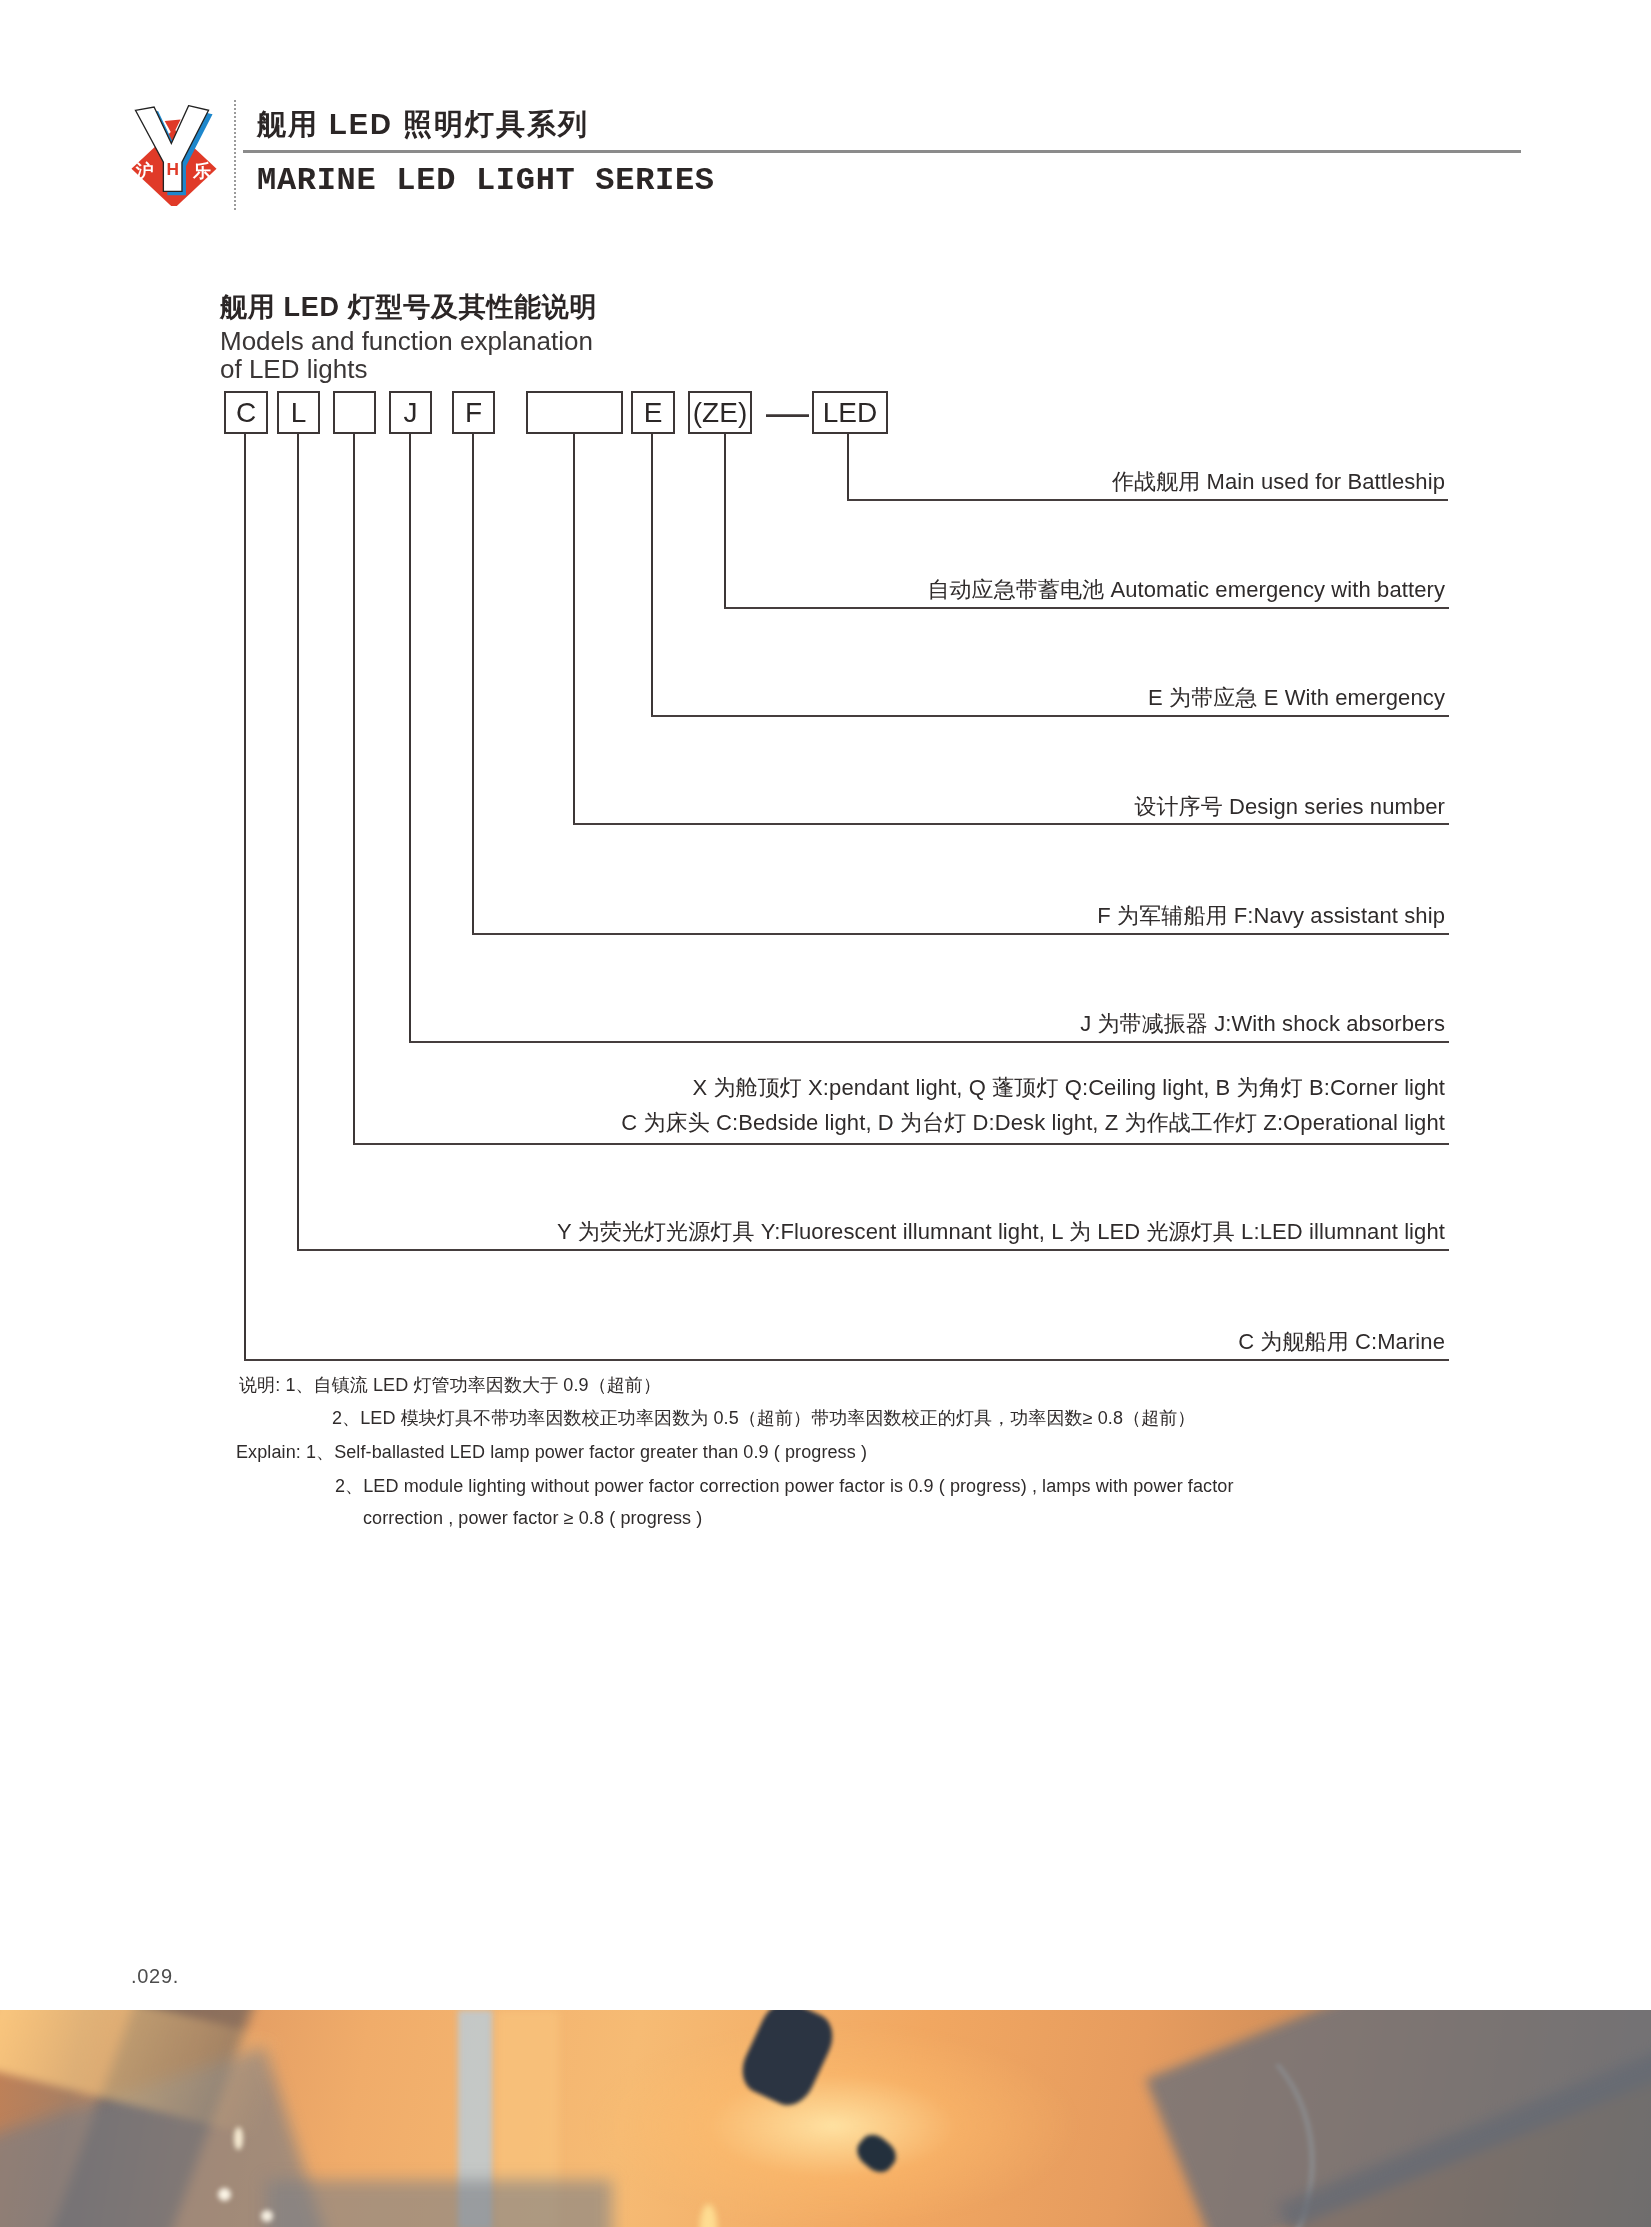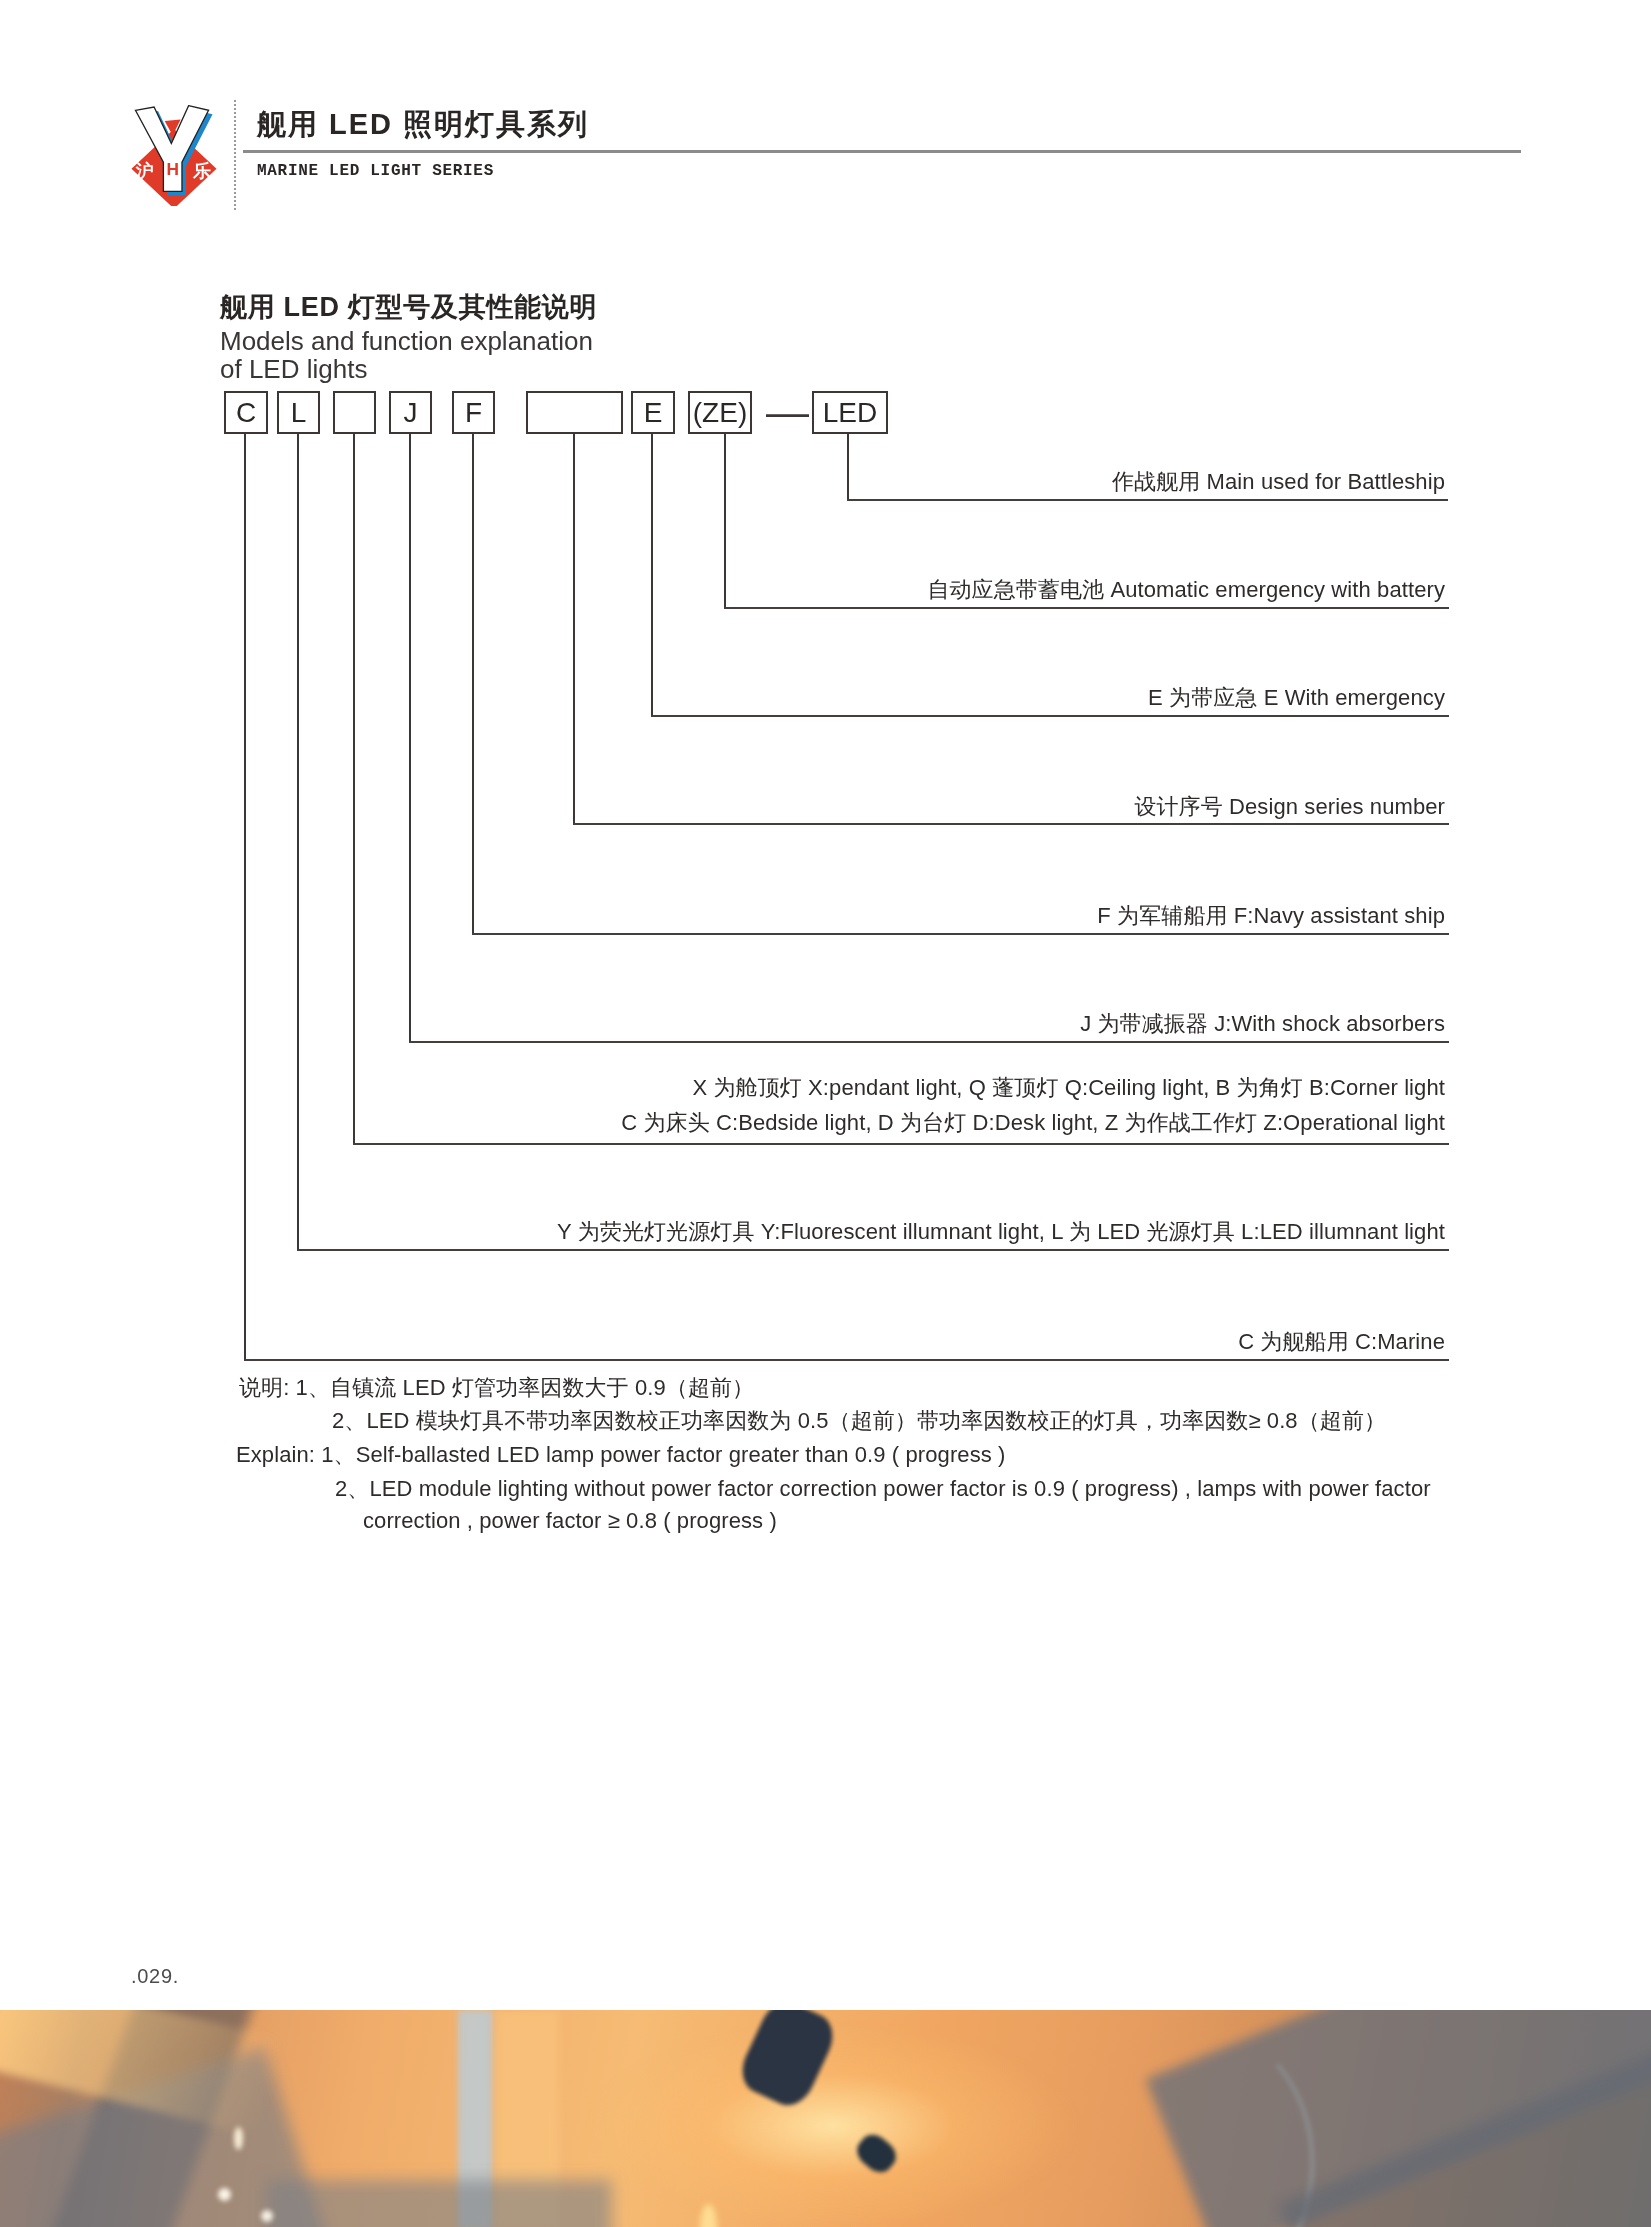--- a/index.html
+++ b/index.html
@@ -5,33 +5,33 @@
   html,body{margin:0;padding:0;background:#ffffff;}
   .page{
     position:relative;width:1652px;height:2227px;background:#ffffff;overflow:hidden;
     font-family:"Liberation Sans","DejaVu Sans",sans-serif;color:#2f2b2b;
   }
   
   .logo-svg{position:absolute;left:130px;top:105px;width:88px;height:101px;}
   .header-divider{position:absolute;left:234px;top:100px;height:110px;width:0;border-left:2px dotted #9a9a9a;}
   .title-zh{position:absolute;left:257px;top:105px;font-size:29px;font-weight:600;letter-spacing:2px;color:#2b2626;white-space:nowrap;}
   .header-rule{position:absolute;left:243px;top:150px;width:1278px;height:2.7px;background:#8b8b8b;}
-  .title-en{position:absolute;left:257px;top:162px;font-family:"Liberation Mono","DejaVu Sans Mono",monospace;font-size:16px;font-weight:600;letter-spacing:0.7px;color:#2b2626;white-space:nowrap;}
+  .title-en{position:absolute;left:257px;top:162px;font-family:"Liberation Mono","DejaVu Sans Mono",monospace;font-size:32px;font-weight:600;letter-spacing:0.7px;color:#2b2626;white-space:nowrap;}
   
   .sec-zh{position:absolute;left:220px;top:289px;font-size:27px;font-weight:600;letter-spacing:0.7px;color:#2b2626;white-space:nowrap;}
   .sec-en{position:absolute;left:220px;font-size:26px;color:#3a3636;white-space:nowrap;}
   
   .code-box{position:absolute;top:391px;height:43px;box-sizing:border-box;border:2px solid #3c3636;background:#fff;
     display:flex;align-items:center;justify-content:center;font-size:28px;color:#2b2727;}
   .code-sep{position:absolute;top:391px;height:43px;line-height:41px;font-size:43px;color:#3c3636;text-align:center;}
   .vline{position:absolute;width:2px;background:#3c3636;}
   .hrule{position:absolute;height:2px;background:#453e3e;}
   .expl{position:absolute;right:207px;font-size:22px;color:#2f2b2b;white-space:nowrap;text-align:right;letter-spacing:0.1px;}
   
-  .note{position:absolute;font-size:22px;color:#2f2b2b;white-space:nowrap;letter-spacing:0.1px;}
+  .note{position:absolute;font-size:18px;color:#2f2b2b;white-space:nowrap;letter-spacing:0.1px;}
   .pagenum{position:absolute;left:131px;top:1965px;font-size:20px;color:#4c4c4c;letter-spacing:0.7px;}
   
   .photo{position:absolute;left:0;top:2010px;width:1652px;height:217px;overflow:hidden;
     background:linear-gradient(100deg,#c28156 0%,#a87f63 5%,#e09a62 12%,#f0ac6a 22%,#f6bb74 38%,#f1a761 55%,#e69c5f 68%,#cd8c58 80%,#a97f58 91%,#8d7a62 100%);}
   .photo div{position:absolute;}
   .ph-slate-l{left:93px;top:-40px;width:113px;height:313px;background:rgba(56,68,86,.5);transform:rotate(20deg);filter:blur(6px);}
   .ph-gray-l{left:-53px;top:87px;width:359px;height:213px;background:rgba(120,125,133,.62);transform:rotate(-18deg);filter:blur(8px);}
   .ph-streak-tl{left:-13.3px;top:-6.7px;width:286px;height:100px;background:linear-gradient(100deg,rgba(255,205,130,.95),rgba(255,205,130,0));transform:rotate(14deg);filter:blur(4px);}
   .ph-blue-band{left:458px;top:0;width:35px;height:220px;background:rgba(188,203,214,.85);filter:blur(3.3px);}
   .ph-warm-band{left:496px;top:0;width:63px;height:220px;background:rgba(248,194,124,.8);filter:blur(4px);}

